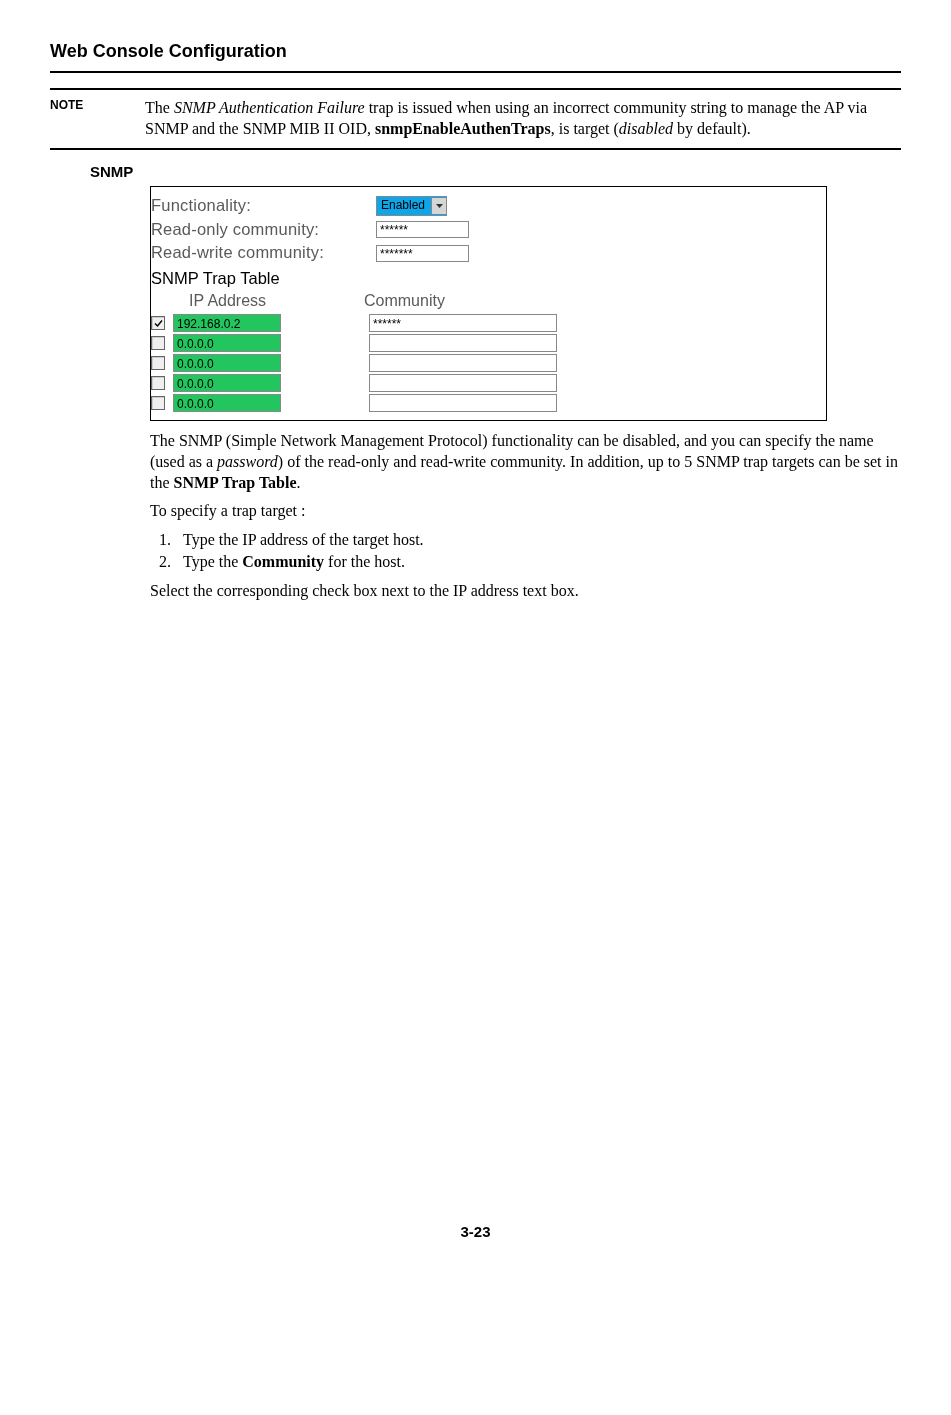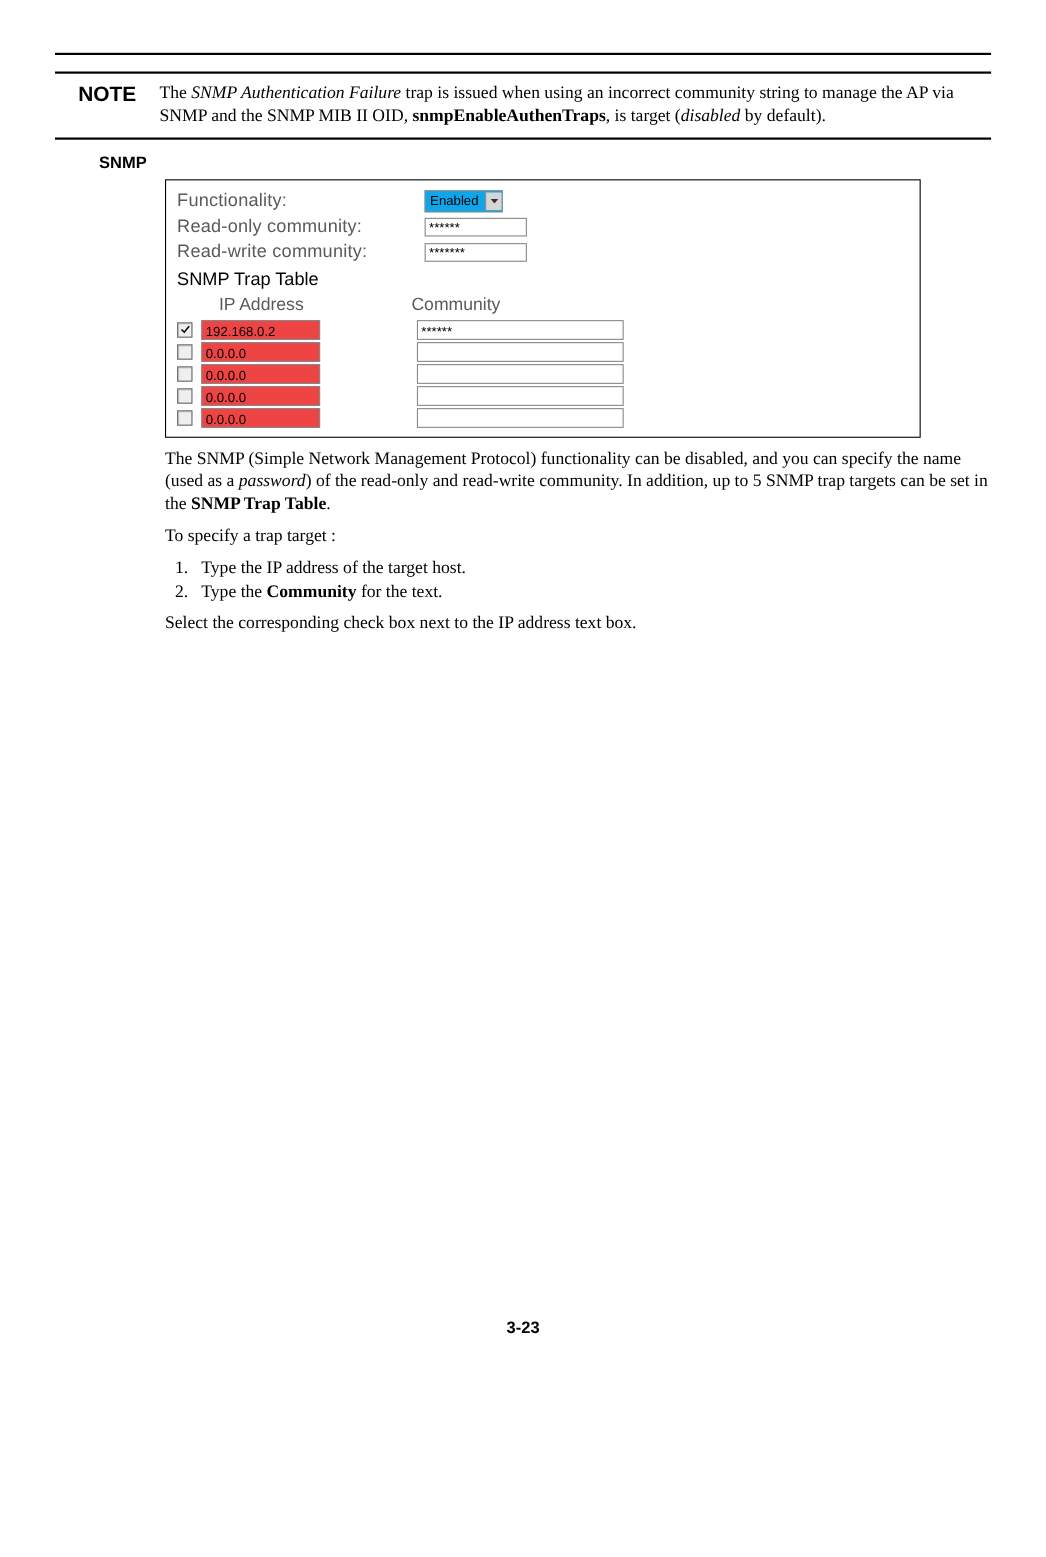--- a/index.html
+++ b/index.html
@@ -27,39 +27,38 @@
     .note-block {
       border-top: 2.5px solid #000;
       border-bottom: 2.5px solid #000;
       padding: 8px 0;
       display: flex;
       margin-bottom: 12px;
     }
     .note-label {
       font-family: Arial, sans-serif;
       font-weight: bold;
-      font-size: 19px;
+      font-size: 12px;
       width: 95px;
       flex-shrink: 0;
-      text-align: center;
     }
     .note-text {
       flex: 1;
     }
     .section-heading {
       font-family: Arial, sans-serif;
       font-weight: bold;
       font-size: 15px;
       margin: 5px 0 5px 40px;
     }
     .screenshot-box {
       border: 1px solid #000;
       margin: 3px 0 10px 100px;
       width: 665px;
-      padding: 6px 10px 6px 10px;
+      padding: 6px 10px 6px 0;
       font-family: Verdana, Tahoma, sans-serif;
       background: #fff;
     }
     .form-row {
       display: flex;
       align-items: center;
       margin: 2px 0;
     }
     .form-row .lbl {
       color: #5a5a5a;
@@ -135,21 +134,21 @@
       justify-content: center;
       margin-right: 8px;
       box-shadow: inset 1px 1px 0 #ccc;
     }
     .cb-fake svg {
       width: 9px;
       height: 9px;
     }
     .trap-row .ip-input {
       border: 1px solid #888;
-      background: #ef4444;
+      background: #22c55e;
       height: 18px;
       width: 108px;
       font-size: 12px;
       font-family: Arial, sans-serif;
       padding: 0 3px;
       line-height: 18px;
       box-sizing: border-box;
       margin-right: 88px;
     }
     .trap-row .comm-input {
@@ -181,20 +180,21 @@
       margin-top: 620px;
       font-size: 15px;
     }
     em { font-style: italic; }
     strong { font-weight: bold; }
   </style>
 </head>
 <body>
 
 <div class="header">
+  <span>Web Console Configuration</span>
 </div>
 <hr class="top-rule">
 
 <div class="note-block">
   <div class="note-label">NOTE</div>
   <div class="note-text">
     <span>The </span><em>SNMP Authentication Failure</em><span> trap is issued when using an incorrect community string to manage the AP via SNMP and the SNMP MIB II OID, </span><strong>snmpEnableAuthenTraps</strong><span>, is target (</span><em>disabled</em><span> by default).</span>
   </div>
 </div>
 
@@ -259,19 +259,19 @@
 
 <p class="body-text">
   <span>The SNMP (Simple Network Management Protocol) functionality can be disabled, and you can specify the name (used as a </span><em>password</em><span>) of the read-only and read-write community. In addition, up to 5 SNMP trap targets can be set in the </span><strong>SNMP Trap Table</strong><span>.</span>
 </p>
 
 <p class="body-text">To specify a trap target :</p>
 
 <ol class="steps">
   <li>Type the IP address of the target host.</li>
   <li>
-    <span>Type the </span><strong>Community</strong><span> for the text.</span>
+    <span>Type the </span><strong>Community</strong><span> for the host.</span>
   </li>
 </ol>
 
 <p class="body-text">Select the corresponding check box next to the IP address text box.</p>
 
 <div class="page-num">3-23</div>
 
 </body></html>

